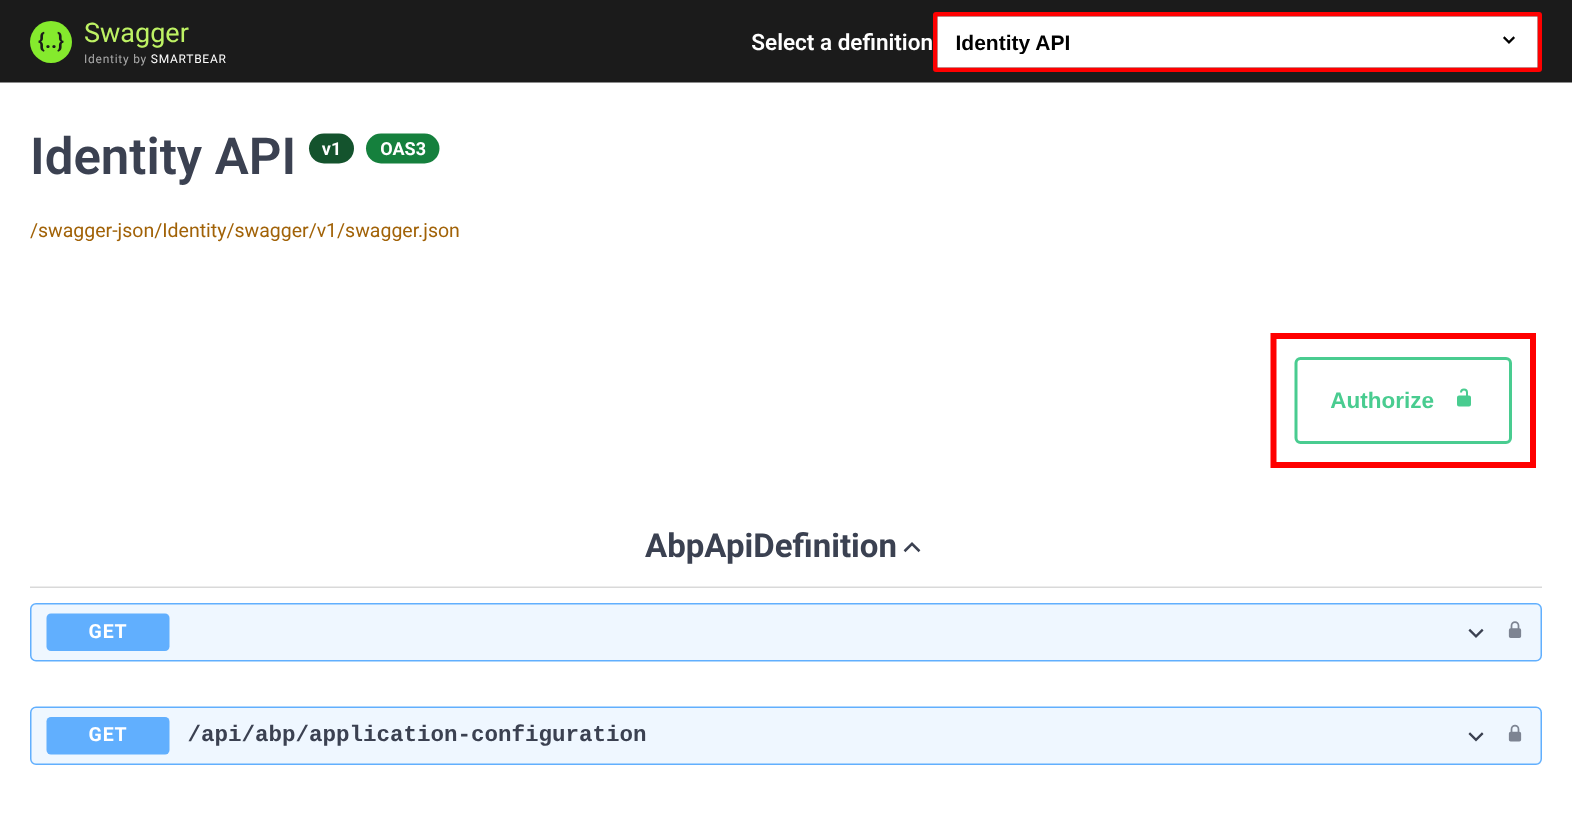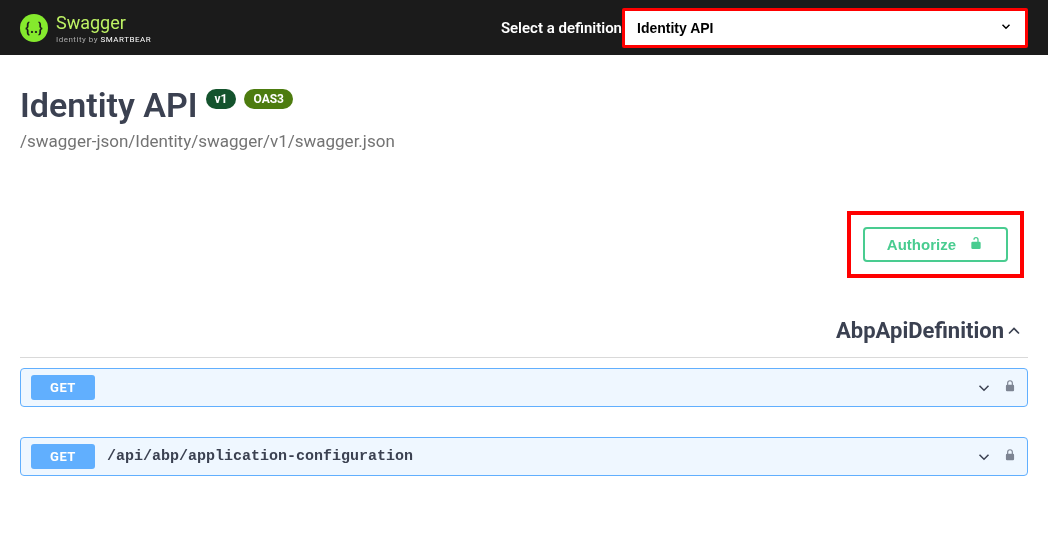--- a/index.html
+++ b/index.html
@@ -94,58 +94,58 @@
       display: inline-block;
       padding: 3px 9px;
       border-radius: 14px;
       font-size: 12px;
       font-weight: 700;
       color: #fff;
       position: relative;
       top: -6px;
     }
     .badge-v { background: #14532d; }
-    .badge-oas { background: #4d7c0f; }
+    .badge-oas { background: #15803d; }
     .api-link {
-      color: #737373;
-      font-size: 17px;
+      color: #a16207;
+      font-size: 13px;
       text-decoration: none;
       display: inline-block;
-      margin-top: 6px;
+      margin-top: 22px;
     }
     .auth-section {
       display: flex;
       justify-content: flex-end;
       margin-top: 60px;
       padding-right: 4px;
     }
     .auth-highlight {
       border: 4px solid #ff0000;
       padding: 12px;
     }
     .authorize-btn {
       display: flex;
       align-items: center;
       gap: 12px;
       background: #fff;
       border: 2px solid #49cc90;
       color: #49cc90;
       font-size: 15px;
       font-weight: 700;
-      padding: 5px 22px;
+      padding: 16px 22px;
       border-radius: 4px;
       cursor: pointer;
     }
     .tag-section {
       margin-top: 30px;
     }
     .tag-header {
       display: flex;
       align-items: center;
-      justify-content: flex-end;
+      justify-content: center;
       padding: 10px 4px 14px 4px;
       border-bottom: 1px solid rgba(0,0,0,0.15);
       cursor: pointer;
     }
     .tag-name {
       font-size: 22px;
       font-weight: 700;
       color: #3b4151;
     }
     .op-block {
@@ -158,21 +158,21 @@
       padding: 6px 10px;
       gap: 12px;
       cursor: pointer;
     }
     .op-method {
       background: #61affe;
       color: #fff;
       font-weight: 700;
       font-size: 13px;
       padding: 5px 0;
-      width: 64px;
+      width: 82px;
       text-align: center;
       border-radius: 3px;
       letter-spacing: 0.5px;
     }
     .op-path {
       font-family: ui-monospace, "Courier New", monospace;
       font-size: 15px;
       font-weight: 600;
       color: #3b4151;
     }

